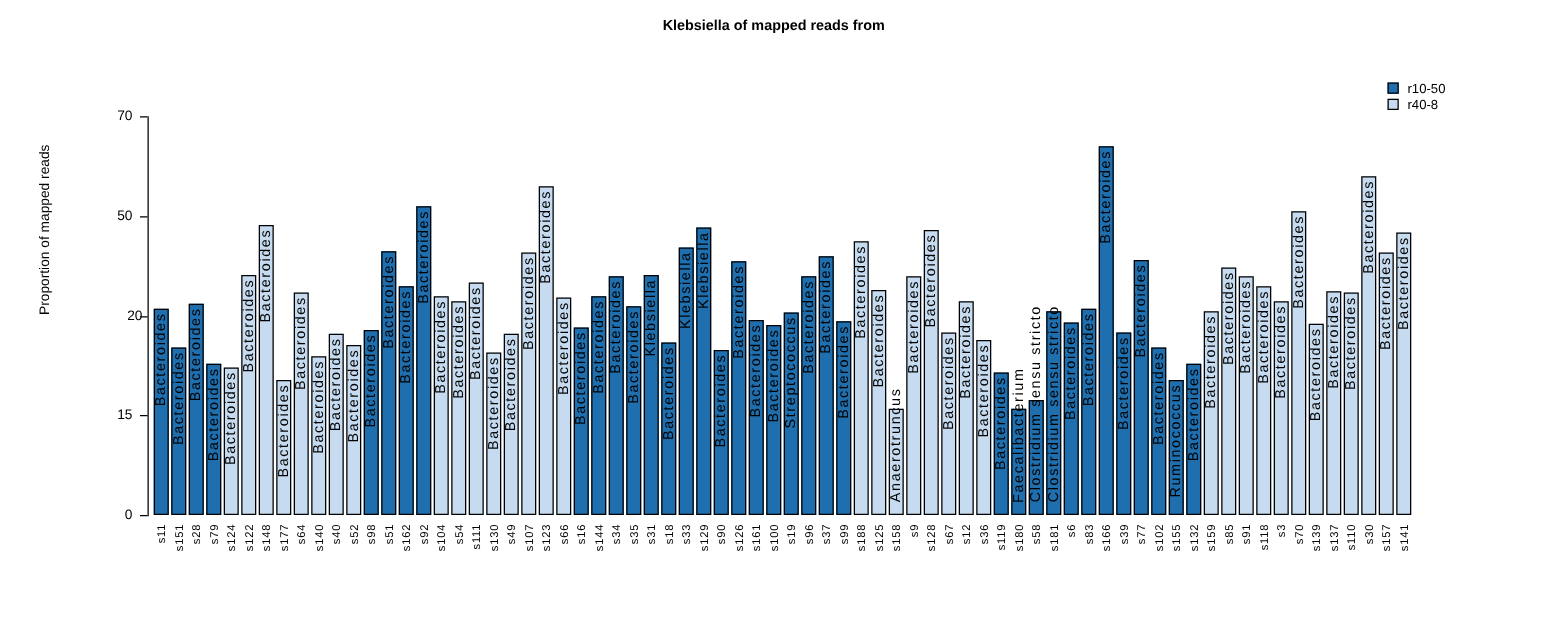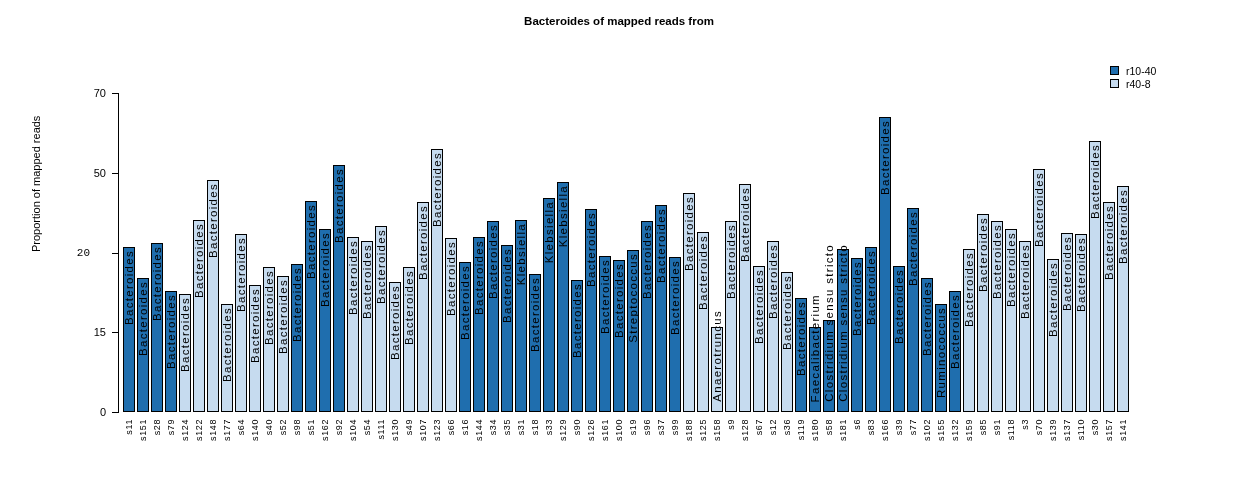--- a/index.html
+++ b/index.html
@@ -38,44 +38,44 @@
     position:absolute;writing-mode:vertical-rl;transform:rotate(180deg);
     font-size:9px;line-height:10px;letter-spacing:0.6px;white-space:nowrap;
   }
 </style>
 </head>
 <body>
 
 <div class="figure">
 
   <div class="title">
-    <div>Bacteroides of mapped reads from</div>
+    <div>Klebsiella of mapped reads from</div>
   </div>
 
   <div class="ylab">Proportion of mapped reads</div>
 
   <div class="legend">
     <div class="legend-row">
       <span class="swatch" id="sw0" style="background: rgb(31, 110, 174);"></span>
-      <span>r10-40</span>
+      <span>r10-50</span>
     </div>
     <div class="legend-row">
       <span class="swatch" id="sw1" style="background: rgb(198, 219, 239);"></span>
       <span>r40-8</span>
     </div>
   </div>
 
   <div id="plot">
       <div class="axis-line" style="left: 118px; top: 93px; width: 1px; height: 320px;"></div>
       <div class="ytick-mark" style="left: 112px; top: 412px;"></div>
       <div class="ytick-label" style="left: 76px; top: 406px;">0</div>
       <div class="ytick-mark" style="left: 112px; top: 332.25px;"></div>
       <div class="ytick-label" style="left: 76px; top: 326.25px;">15</div>
       <div class="ytick-mark" style="left: 112px; top: 252.5px;"></div>
-      <div class="ytick-label" style="left: 60px; top: 246.5px; font-family: Liberation Mono, monospace;">20</div>
+      <div class="ytick-label" style="left: 84px; top: 246.5px;">20</div>
       <div class="ytick-mark" style="left: 112px; top: 172.75px;"></div>
       <div class="ytick-label" style="left: 76px; top: 166.75px;">50</div>
       <div class="ytick-mark" style="left: 112px; top: 93px;"></div>
       <div class="ytick-label" style="left: 76px; top: 87px;">70</div>
       <div class="bar" style="left: 123px; top: 246.918px; width: 12px; height: 165.082px; background: rgb(31, 110, 174);"></div>
       <div class="bar-label" style="left: 123px; top: 249.917px;">Bacteroides</div>
       <div class="x-tick-label" style="left: 124px; top: 419px;">s11</div>
       <div class="bar" style="left: 137px; top: 278.02px; width: 12px; height: 133.98px; background: rgb(31, 110, 174);"></div>
       <div class="bar-label" style="left: 137px; top: 281.02px;">Bacteroides</div>
       <div class="x-tick-label" style="left: 138px; top: 419px;">s151</div>

